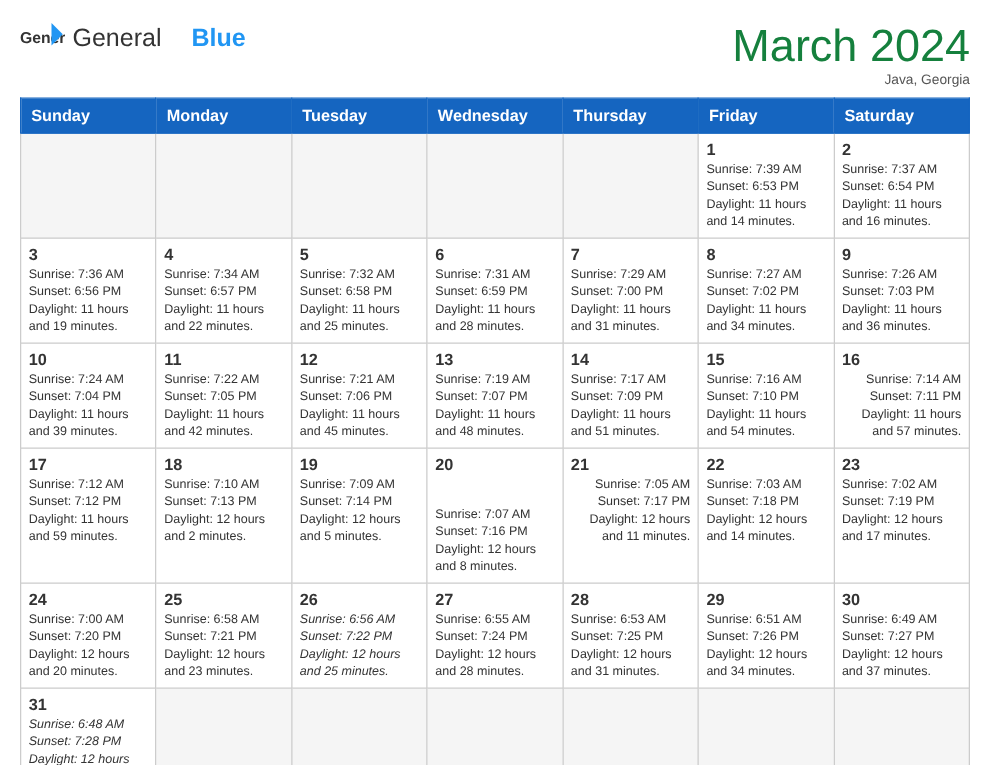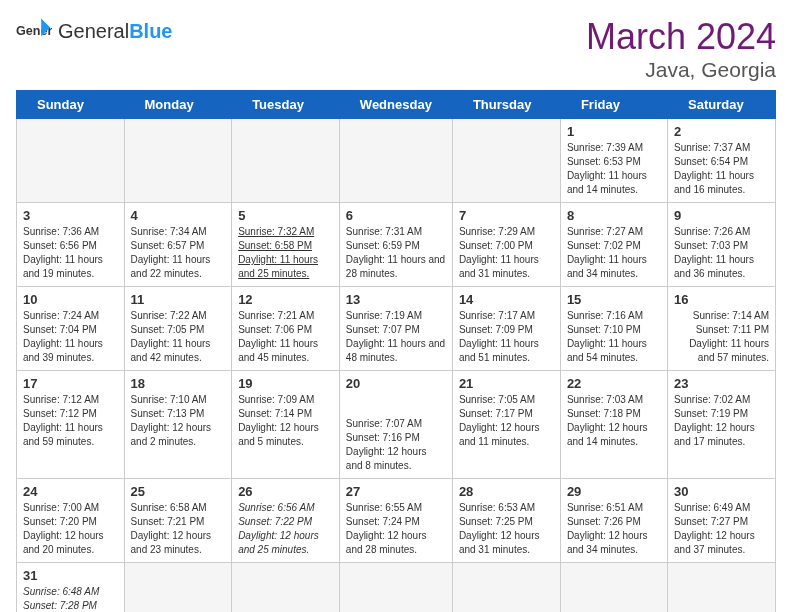--- a/index.html
+++ b/index.html
@@ -23,37 +23,37 @@
     }
     .logo-icon {
       width: 36px;
       height: 30px;
     }
     .title-section {
       text-align: right;
     }
     .month-title {
       font-size: 36px;
-      color: #701a75;
+      color: #15803d;
       font-weight: normal;
     }
     .location {
-      font-size: 21px;
+      font-size: 11px;
       color: #555;
     }
     .calendar-table {
       width: 100%;
       border-collapse: collapse;
       border: 1px solid #ccc;
     }
     .calendar-table th {
       background-color: #1565C0;
       color: white;
       text-align: left;
-      padding: 6px 20px;
+      padding: 6px 8px;
       font-size: 13px;
       font-weight: bold;
       border: 1px solid #1565C0;
     }
     .calendar-table td {
       vertical-align: top;
       padding: 5px 6px;
       font-size: 10.5px;
       color: #333;
       border: 1px solid #ccc;
@@ -85,21 +85,21 @@
 
 <div class="header">
   <div class="logo">
     <svg class="logo-icon" viewBox="0 0 40 32">
       <text x="0" y="20" font-size="14" font-weight="bold" fill="#333" font-family="Arial">General</text>
       <polygon points="28,2 38,12 28,22" fill="#2196F3"></polygon>
       <polygon points="28,8 38,18" fill="#1565C0"></polygon>
     </svg>
     <div style="line-height:1.1">
       <div style="font-size:20px;color:#333;font-weight:normal;">
-        <span style="color:#333;">General</span><span style="color:#2196F3;font-weight:bold;">Blue</span>
+        <span style="color:#333;">General</span><span style="color:#2196F3;font-weight:bold;margin-left:24px;">Blue</span>
       </div>
     </div>
   </div>
   <div class="title-section">
     <div class="month-title">March 2024</div>
     <div class="location">Java, Georgia</div>
   </div>
 </div>
 
 <table class="calendar-table">
@@ -142,21 +142,21 @@
 Daylight: 11 hours and 19 minutes.</div>
         </td>
         <td>
           <span class="day-number">4</span>
           <div class="day-info" style="white-space: pre-line;">Sunrise: 7:34 AM
 Sunset: 6:57 PM
 Daylight: 11 hours and 22 minutes.</div>
         </td>
         <td>
           <span class="day-number">5</span>
-          <div class="day-info" style="white-space: pre-line; text-decoration: underline;">Sunrise: 7:32 AM
+          <div class="day-info" style="white-space: pre-line;">Sunrise: 7:32 AM
 Sunset: 6:58 PM
 Daylight: 11 hours and 25 minutes.</div>
         </td>
         <td>
           <span class="day-number">6</span>
           <div class="day-info" style="white-space: pre-line;">Sunrise: 7:31 AM
 Sunset: 6:59 PM
 Daylight: 11 hours and 28 minutes.</div>
         </td>
         <td>
@@ -242,21 +242,21 @@
 Daylight: 12 hours and 5 minutes.</div>
         </td>
         <td>
           <span class="day-number">20</span>
           <div class="day-info" style="white-space: pre-line; margin-top: 26px;">Sunrise: 7:07 AM
 Sunset: 7:16 PM
 Daylight: 12 hours and 8 minutes.</div>
         </td>
         <td>
           <span class="day-number">21</span>
-          <div class="day-info" style="white-space: pre-line;">Sunrise: 7:05 AM
+          <div class="day-info" style="white-space: pre-line; text-align: right;">Sunrise: 7:05 AM
 Sunset: 7:17 PM
 Daylight: 12 hours and 11 minutes.</div>
         </td>
         <td>
           <span class="day-number">22</span>
           <div class="day-info" style="white-space: pre-line;">Sunrise: 7:03 AM
 Sunset: 7:18 PM
 Daylight: 12 hours and 14 minutes.</div>
         </td>
         <td>

